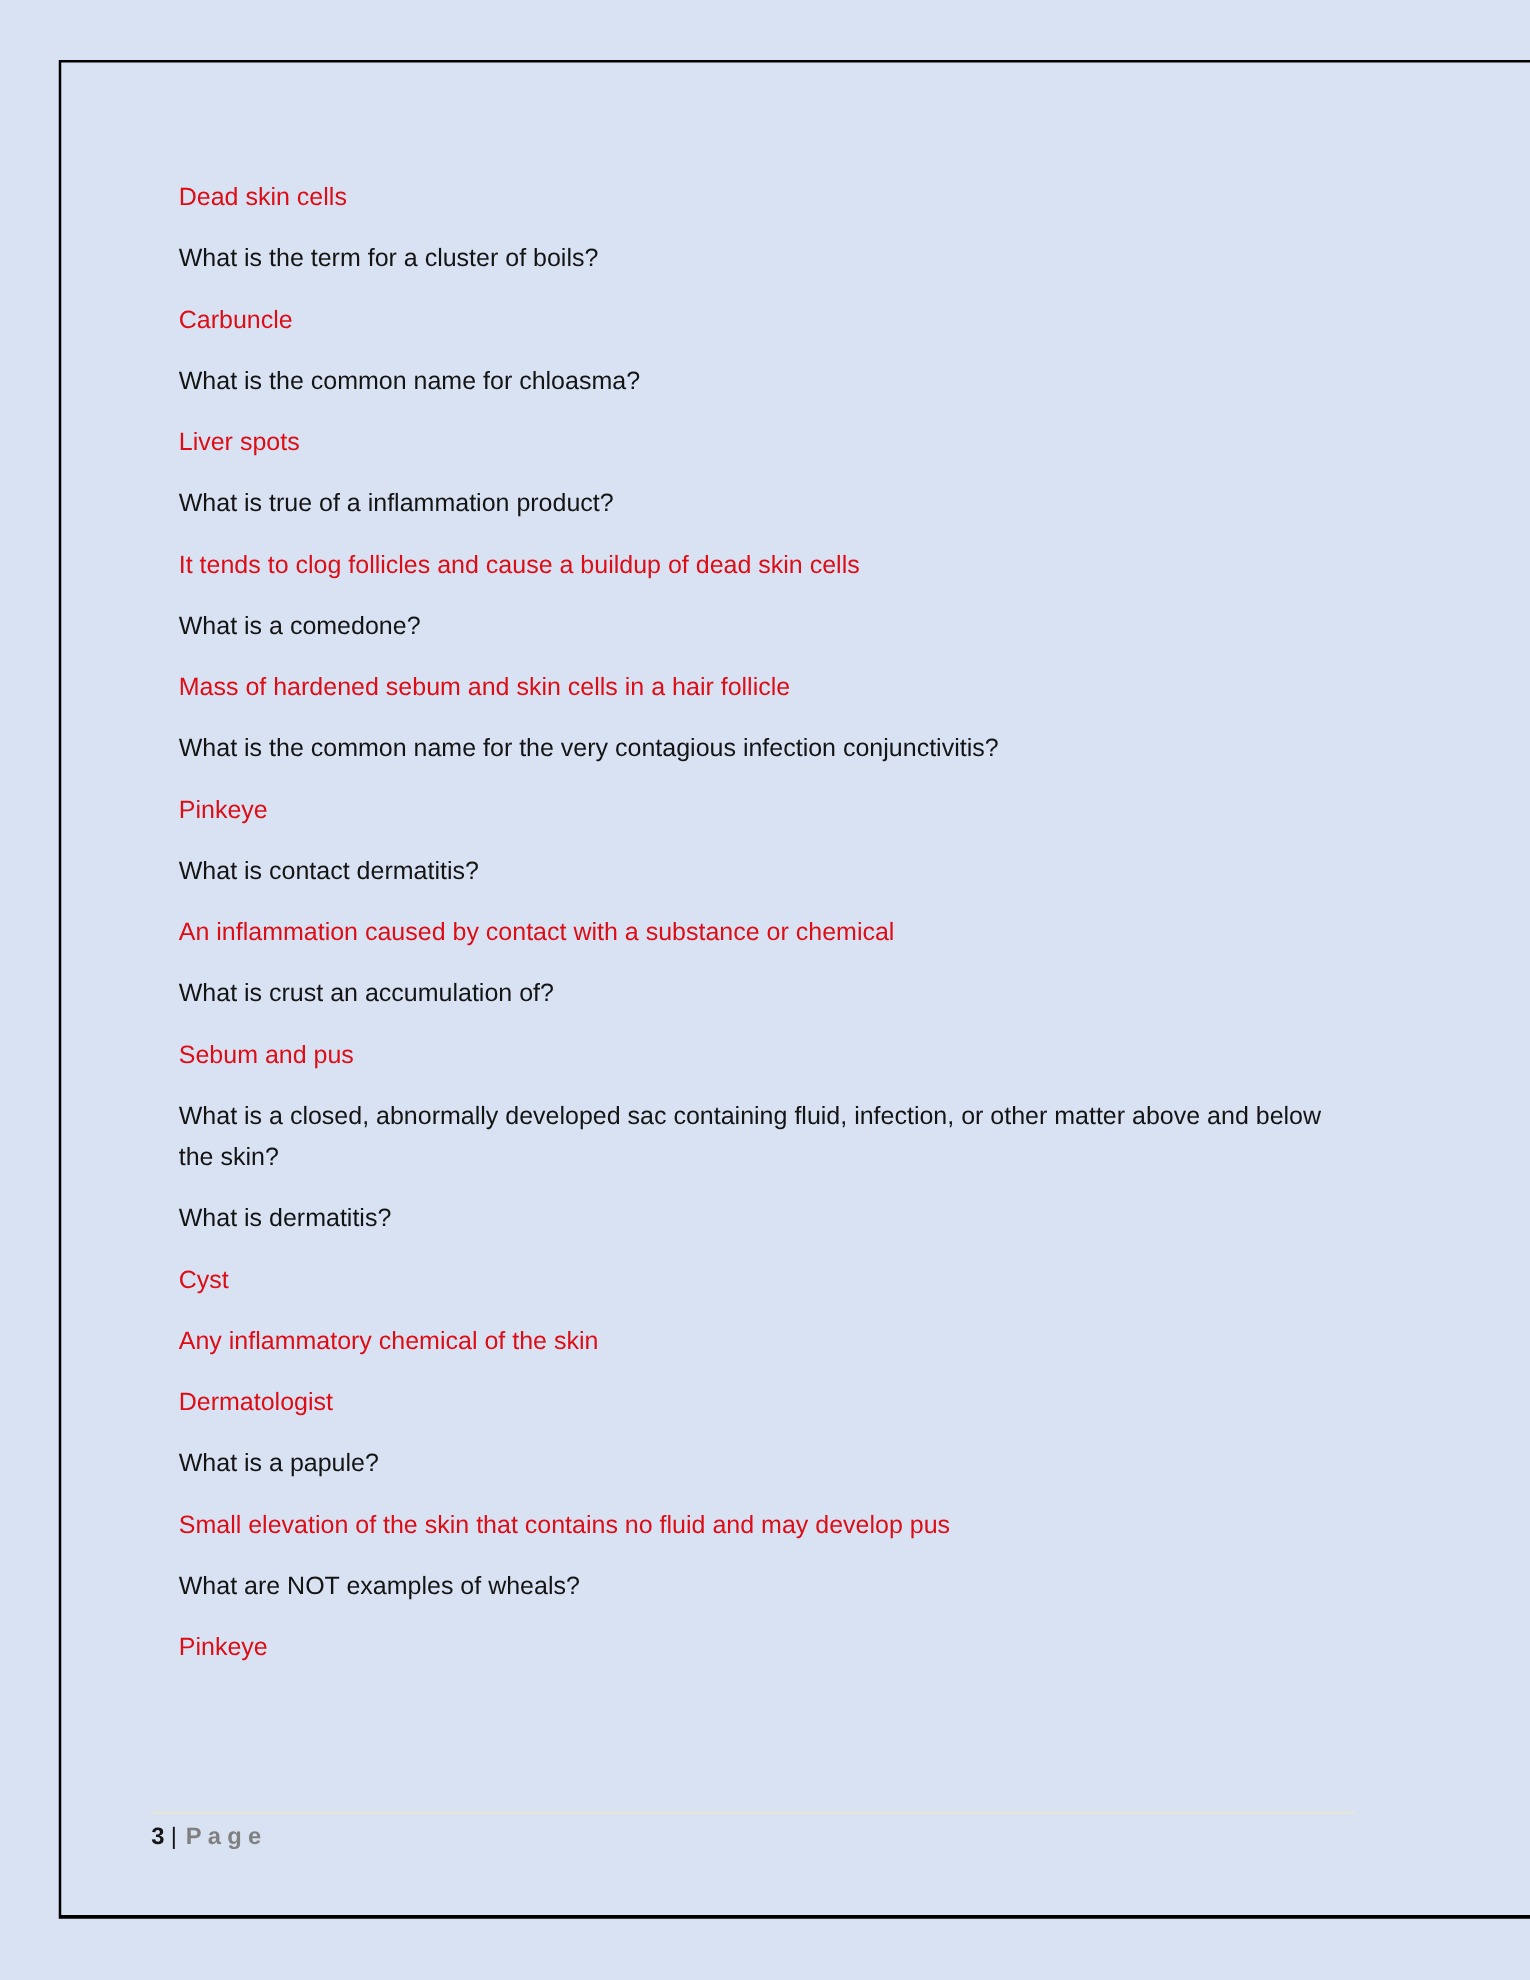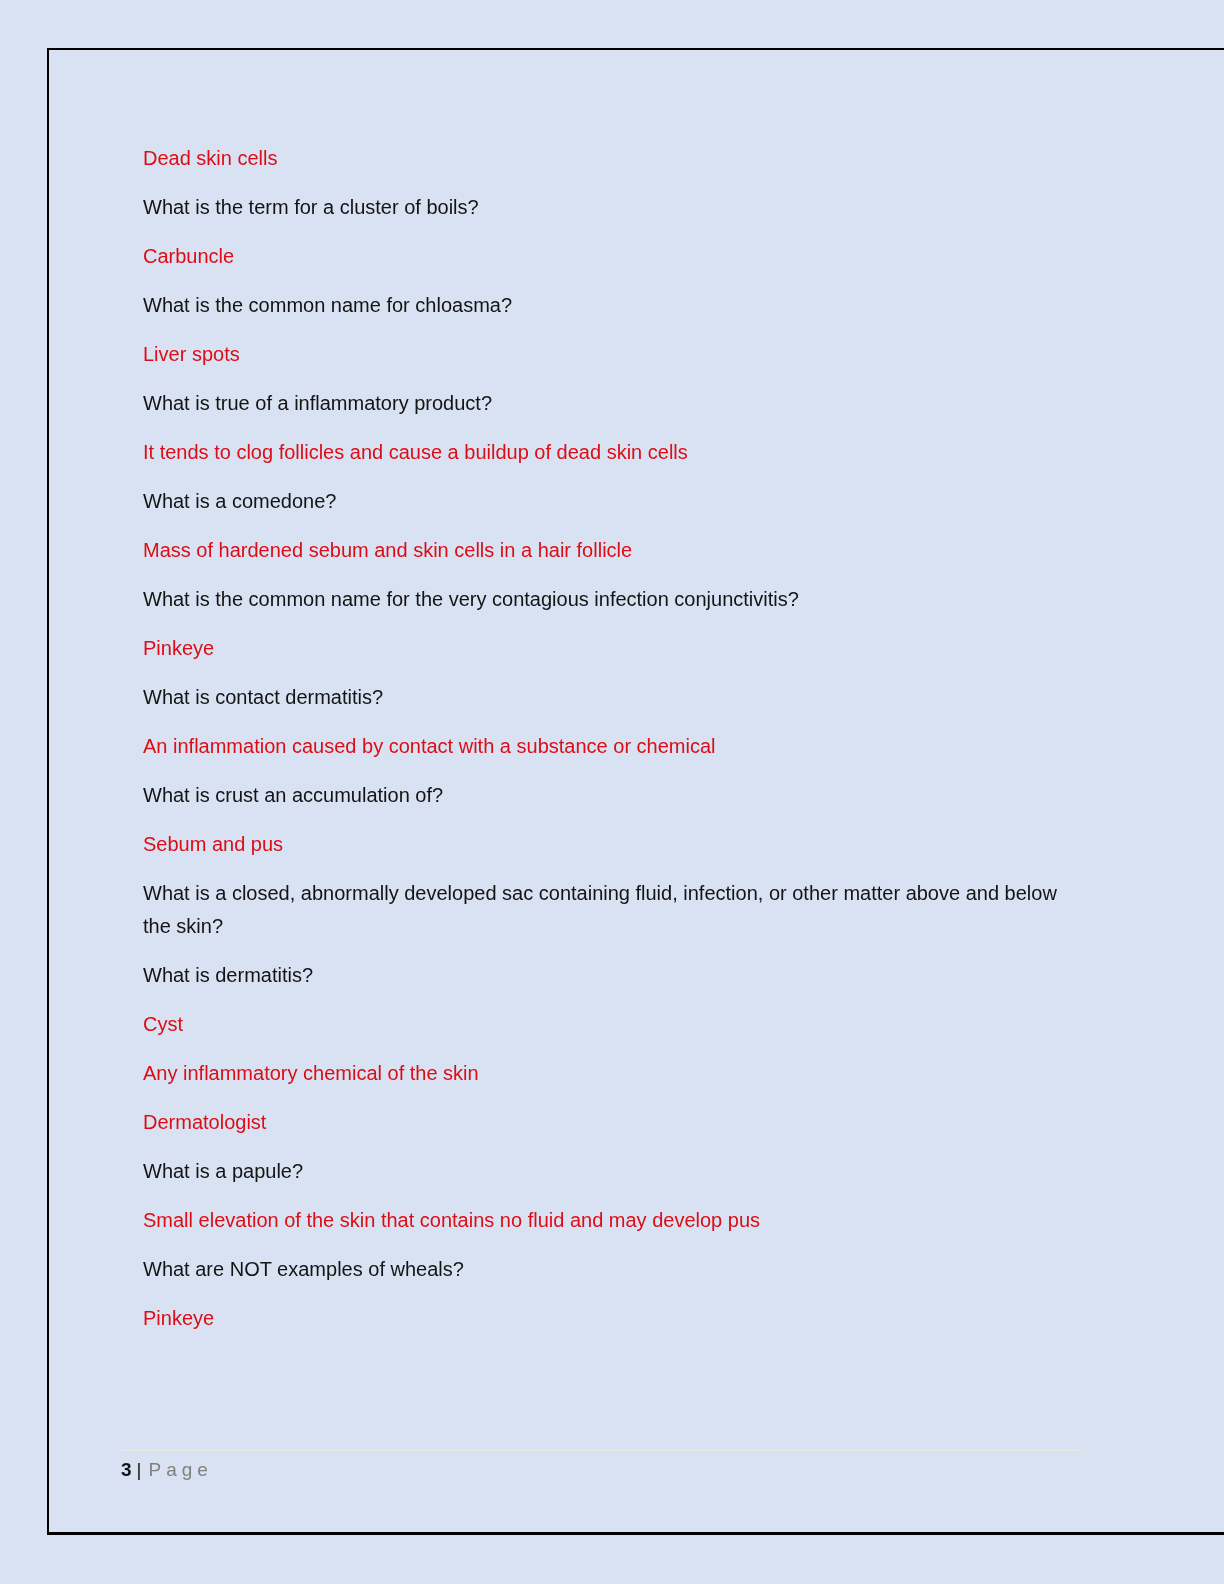--- a/index.html
+++ b/index.html
@@ -61,33 +61,34 @@
     font-weight: 700;
     color: var(--question-color, #141414);
   }
   .psep {
     color: var(--question-color, #141414);
     margin: 0 7px 0 5px;
   }
   .plabel {
     color: var(--footer-label-color, #808080);
     letter-spacing: 5px;
+    font-weight: bold;
   }
 </style>
 </head>
 <body>
 
 <div class="page-frame">
   <div class="content">
       <p class="qa-line answer">Dead skin cells</p>
       <p class="qa-line question">What is the term for a cluster of boils?</p>
       <p class="qa-line answer">Carbuncle</p>
       <p class="qa-line question">What is the common name for chloasma?</p>
       <p class="qa-line answer">Liver spots</p>
-      <p class="qa-line question">What is true of a inflammatory product?</p>
+      <p class="qa-line question">What is true of a inflammation product?</p>
       <p class="qa-line answer">It tends to clog follicles and cause a buildup of dead skin cells</p>
       <p class="qa-line question">What is a comedone?</p>
       <p class="qa-line answer">Mass of hardened sebum and skin cells in a hair follicle</p>
       <p class="qa-line question">What is the common name for the very contagious infection conjunctivitis?</p>
       <p class="qa-line answer">Pinkeye</p>
       <p class="qa-line question">What is contact dermatitis?</p>
       <p class="qa-line answer">An inflammation caused by contact with a substance or chemical</p>
       <p class="qa-line question">What is crust an accumulation of?</p>
       <p class="qa-line answer">Sebum and pus</p>
       <p class="qa-line question">What is a closed, abnormally developed sac containing fluid, infection, or other matter above and below the skin?</p>

